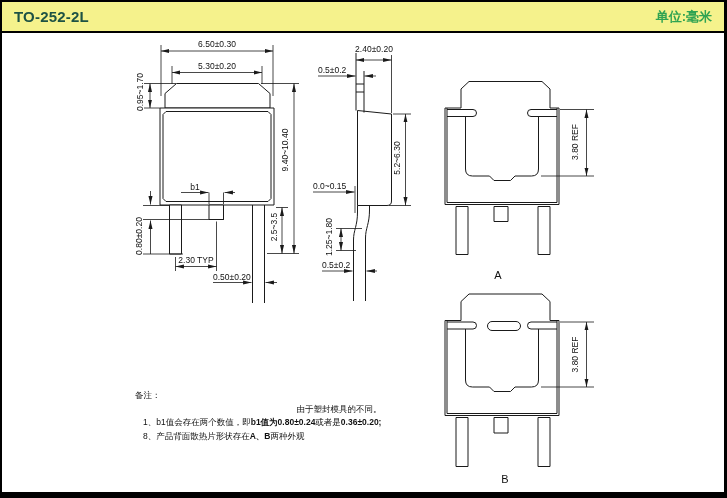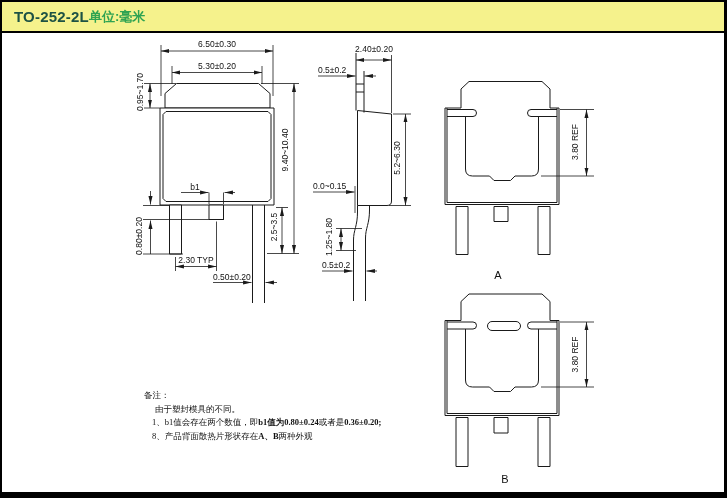--- a/index.html
+++ b/index.html
@@ -4,32 +4,32 @@
 <style>
   html,body{margin:0;padding:0;background:#fff;}
   .page{position:relative;width:727px;height:498px;background:#fff;overflow:hidden;
         font-family:"Liberation Sans","DejaVu Sans",sans-serif;}
   .frame-top{position:absolute;left:0;top:0;width:727px;height:2px;background:#000;}
   .frame-left{position:absolute;left:0;top:0;width:2px;height:498px;background:#000;}
   .frame-right{position:absolute;right:0;top:0;width:3px;height:498px;background:#000;}
   .frame-bottom{position:absolute;left:0;bottom:0;width:727px;height:6px;background:#000;}
   .header{position:absolute;left:2px;top:2px;right:3px;height:31px;box-sizing:border-box;
           background:var(--header-bg,#f5f28c);border-bottom:2px solid #000;
-          display:flex;align-items:center;padding:0 12px;}
+          display:flex;align-items:center;justify-content:space-between;padding:0 12px;}
   .header .title{font-weight:bold;font-size:15px;color:var(--header-title,#1d5244);letter-spacing:.2px;}
   .header .unit{font-weight:bold;font-size:13px;color:var(--header-unit,#2fa352);}
   svg.draw{position:absolute;left:0;top:0;}
   .fw{fill:#fff;stroke:#1a1a1a;stroke-width:1;stroke-linejoin:round;}
   .ln{fill:none;stroke:#1a1a1a;stroke-width:1;stroke-linejoin:round;}
   .dl{fill:none;stroke:#1a1a1a;stroke-width:0.8;}
   text.d{font-size:8.5px;fill:#111;font-family:"Liberation Sans","DejaVu Sans",sans-serif;}
   text.lab{font-size:11px;}
-  .notes{position:absolute;left:144px;top:389px;font-size:8.5px;line-height:13.5px;color:#111;
-         font-family:Liberation Serif, serif;white-space:nowrap;}
-  .notes .l1{text-indent:11px;}
+  .notes{position:absolute;left:135px;top:389px;font-size:8.5px;line-height:13.5px;color:#111;
+         font-family:Liberation Sans, sans-serif;white-space:nowrap;}
+  .notes .l1{text-indent:11px;text-align:right;}
   .notes .li{text-indent:8px;}
   .notes b{font-weight:bold;}
 </style>
 </head>
 <body>
 
 <div class="page">
 
   <svg class="draw" width="727" height="498" viewBox="0 0 727 498">
     <defs>

